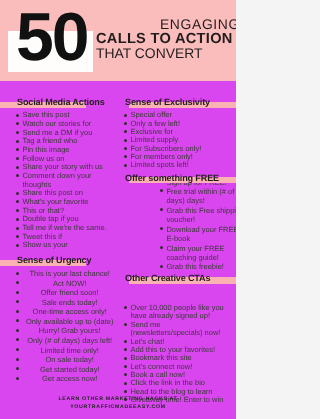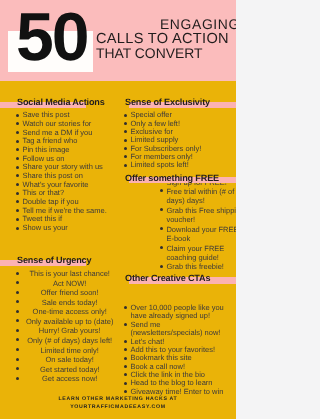--- a/index.html
+++ b/index.html
@@ -1,23 +1,23 @@
 <!DOCTYPE html>
 <html><head>
 <meta charset="utf-8">
 <style>
   html,body{margin:0;padding:0;}
   body{width:236px;height:419px;background:#f4f4f5;font-family:"Liberation Sans",sans-serif;overflow:hidden;-webkit-font-smoothing:antialiased;text-rendering:geometricPrecision;}
-  #page{position:relative;width:236px;height:419px;background:#eab308;}
+  #page{position:relative;width:236px;height:419px;background:#d946ef;}
   .hdr{position:absolute;left:0;top:0;width:236px;height:81px;background:#fbbcbc;}
   .whitebox{position:absolute;left:8px;top:31px;width:85px;height:41px;background:#fffdfb;}
   .num{position:absolute;left:16px;top:3px;font-size:68px;font-weight:700;color:#111;letter-spacing:-2px;line-height:1;}
   .htxt{position:absolute;left:96px;top:17px;width:144px;color:#211d1d;}
   .h1{font-size:13.9px;letter-spacing:.65px;line-height:14.5px;font-weight:400;white-space:nowrap;text-align:right;}
-  .h2{font-size:14.6px;letter-spacing:.3px;line-height:14.5px;font-weight:400;white-space:nowrap;}
+  .h2{font-size:14.6px;letter-spacing:.3px;line-height:14.5px;font-weight:700;white-space:nowrap;}
   .h3{font-size:13.9px;letter-spacing:.0px;line-height:14.5px;font-weight:400;white-space:nowrap;}
   .col{position:absolute;top:0;}
   .colL{left:17px;width:100px;}
   .colR{left:125px;width:113px;}
   .sec{position:absolute;left:0;width:100%;}
   .hdwrap{position:relative;height:11px;}
   .hdwrap h2{margin:0;font-size:9.1px;font-weight:700;color:#211d1d;position:relative;z-index:2;letter-spacing:-.15px;line-height:11px;white-space:nowrap;}
   .bar{position:absolute;left:-17px;top:4.4px;width:85.5px;height:6.6px;background:#fcb2b2;z-index:1;}
   .colR .bar{left:3.7px;width:107.3px;}
   ul{margin:0;padding:0;list-style:none;position:absolute;left:0;top:14px;width:100%;}
@@ -44,20 +44,21 @@
           <h2>Social Media Actions</h2>
         </div>
         <ul style="line-height: 8.67px; top: 14.2px;">
           <li>Save this post</li>
           <li>Watch our stories for</li>
           <li>Send me a DM if you</li>
           <li>Tag a friend who</li>
           <li>Pin this image</li>
           <li>Follow us on</li>
           <li>Share your story with us</li>
+          <li>Comment down your<br>thoughts</li>
           <li>Share this post on</li>
           <li>What's your favorite</li>
           <li>This or that?</li>
           <li>Double tap if you</li>
           <li>Tell me if we're the same.</li>
           <li>Tweet this if</li>
           <li>Show us your</li>
         </ul>
       </div>
       <div class="sec" style="top: 255.3px;">
@@ -115,20 +116,21 @@
         <div class="hdwrap">
           <span class="bar"></span>
           <h2>Other Creative CTAs</h2>
         </div>
         <ul style="line-height: 8.36px; top: 7px; margin-top: 24px;">
           <li>Over 10,000 people like you<br>have already signed up!</li>
           <li>Send me<br>(newsletters/specials) now!</li>
           <li>Let's chat!</li>
           <li>Add this to your favorites!</li>
           <li>Bookmark this site</li>
+          <li>Let's connect now!</li>
           <li>Book a call now!</li>
           <li>Click the link in the bio</li>
           <li>Head to the blog to learn</li>
           <li>Giveaway time! Enter to win</li>
         </ul>
       </div>
     </div>
   <div class="foot">
     <div>LEARN OTHER MARKETING HACKS AT</div>
     <div>YOURTRAFFICMADEEASY.COM</div>

